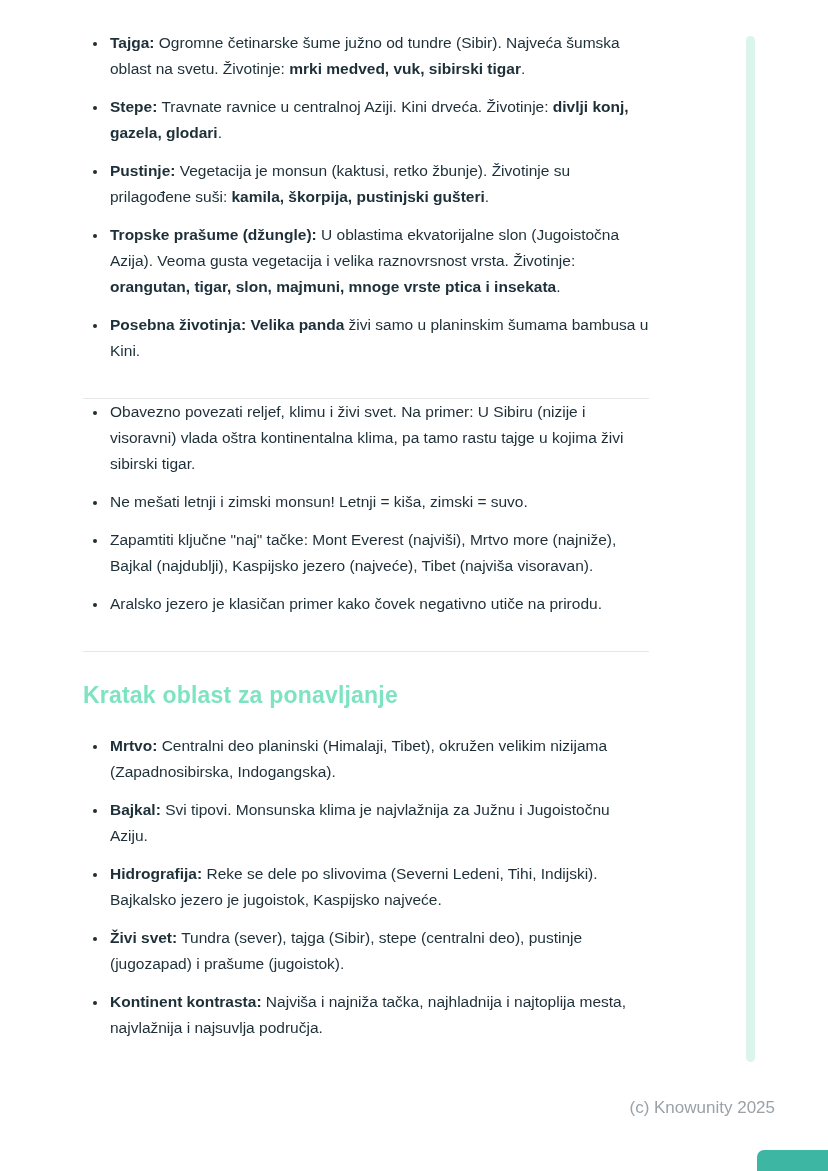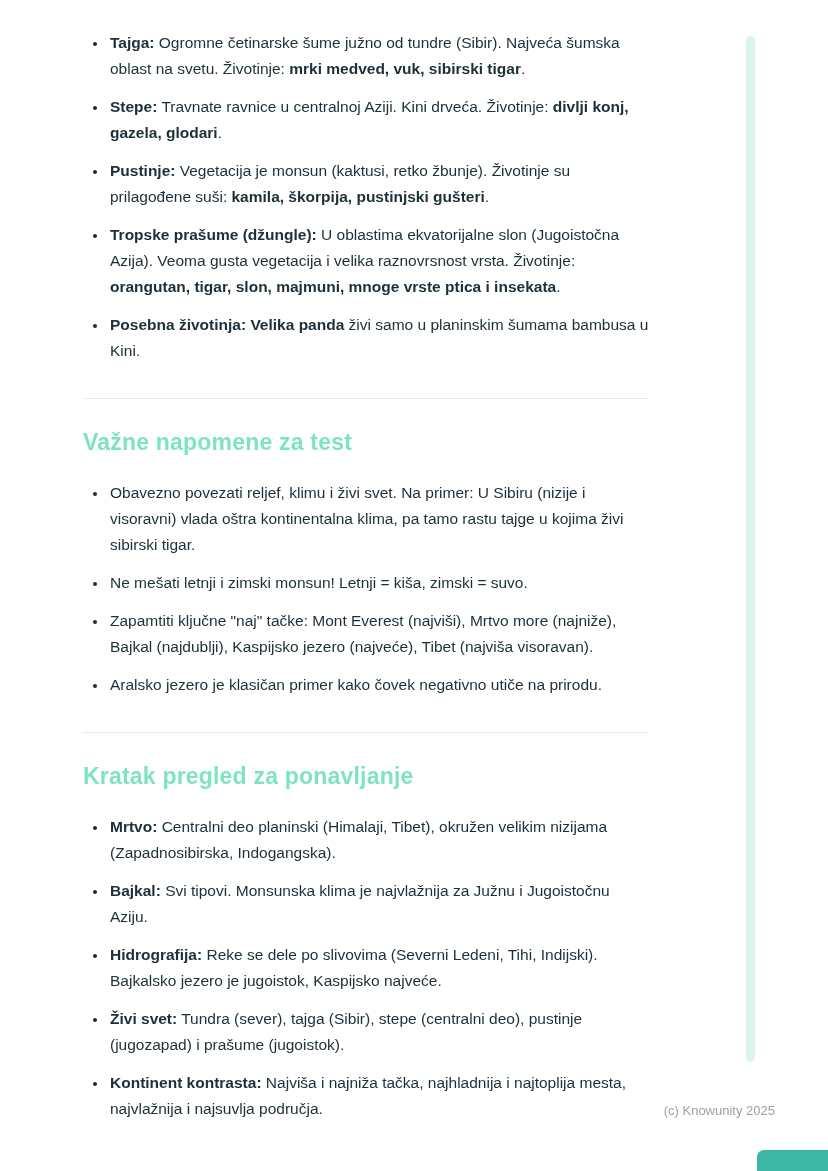--- a/index.html
+++ b/index.html
@@ -33,21 +33,21 @@
   hr.divider{
     border:none;border-top:1px solid var(--divider);
     margin:34px 0 0 0;width:566px;
   }
   h2.section-heading{
     font-size:23px;font-weight:700;color:var(--accent);
     margin:30px 0 24px 0;letter-spacing:0.2px;
   }
   .page-footer{
     position:absolute;right:53px;bottom:53px;
-    font-size:13px;color:var(--muted);
+    font-size:17px;color:var(--muted);
   }
   .accent-bar{
     position:absolute;left:746px;top:36px;width:9px;height:1026px;
     background:var(--sidebar);border-radius:5px;
   }
   .corner-accent{
     position:absolute;right:0;bottom:0;width:71px;height:21px;
     background:var(--corner);border-top-left-radius:7px;
   }
 </style>
@@ -59,32 +59,31 @@
   <ul class="bullet-list">
       <li><strong>Tajga:</strong><span> Ogromne četinarske šume južno od tundre (Sibir). Najveća šumska oblast na svetu. Životinje: </span><strong>mrki medved, vuk, sibirski tigar</strong><span>.</span></li>
       <li><strong>Stepe:</strong><span> Travnate ravnice u centralnoj Aziji. Kini drveća. Životinje: </span><strong>divlji konj, gazela, glodari</strong><span>.</span></li>
       <li><strong>Pustinje:</strong><span> Vegetacija je monsun (kaktusi, retko žbunje). Životinje su prilagođene suši: </span><strong>kamila, škorpija, pustinjski gušteri</strong><span>.</span></li>
       <li><strong>Tropske prašume (džungle):</strong><span> U oblastima ekvatorijalne slon (Jugoistočna Azija). Veoma gusta vegetacija i velika raznovrsnost vrsta. Životinje: </span><strong>orangutan, tigar, slon, majmuni, mnoge vrste ptica i insekata</strong><span>.</span></li>
       <li><strong>Posebna životinja: Velika panda</strong><span> živi samo u planinskim šumama bambusa u Kini.</span></li>
     </ul>
 
   <hr class="divider">
 
-  <h2 class="section-heading">Važne napomene za test</h2>
 
   <ul class="bullet-list">
       <li><span>Obavezno povezati reljef, klimu i živi svet. Na primer: U Sibiru (nizije i visoravni) vlada oštra kontinentalna klima, pa tamo rastu tajge u kojima živi sibirski tigar.</span></li>
       <li><span>Ne mešati letnji i zimski monsun! Letnji = kiša, zimski = suvo.</span></li>
       <li><span>Zapamtiti ključne "naj" tačke: Mont Everest (najviši), Mrtvo more (najniže), Bajkal (najdublji), Kaspijsko jezero (najveće), Tibet (najviša visoravan).</span></li>
       <li><span>Aralsko jezero je klasičan primer kako čovek negativno utiče na prirodu.</span></li>
     </ul>
 
   <hr class="divider">
 
-  <h2 class="section-heading">Kratak pregled za ponavljanje</h2>
+  <h2 class="section-heading">Kratak oblast za ponavljanje</h2>
 
   <ul class="bullet-list">
       <li><strong>Mrtvo:</strong><span> Centralni deo planinski (Himalaji, Tibet), okružen velikim nizijama (Zapadnosibirska, Indogangska).</span></li>
       <li><strong>Bajkal:</strong><span> Svi tipovi. Monsunska klima je najvlažnija za Južnu i Jugoistočnu Aziju.</span></li>
       <li><strong>Hidrografija:</strong><span> Reke se dele po slivovima (Severni Ledeni, Tihi, Indijski). Bajkalsko jezero je jugoistok, Kaspijsko najveće.</span></li>
       <li><strong>Živi svet:</strong><span> Tundra (sever), tajga (Sibir), stepe (centralni deo), pustinje (jugozapad) i prašume (jugoistok).</span></li>
       <li><strong>Kontinent kontrasta:</strong><span> Najviša i najniža tačka, najhladnija i najtoplija mesta, najvlažnija i najsuvlja područja.</span></li>
     </ul>
 
 </div>

